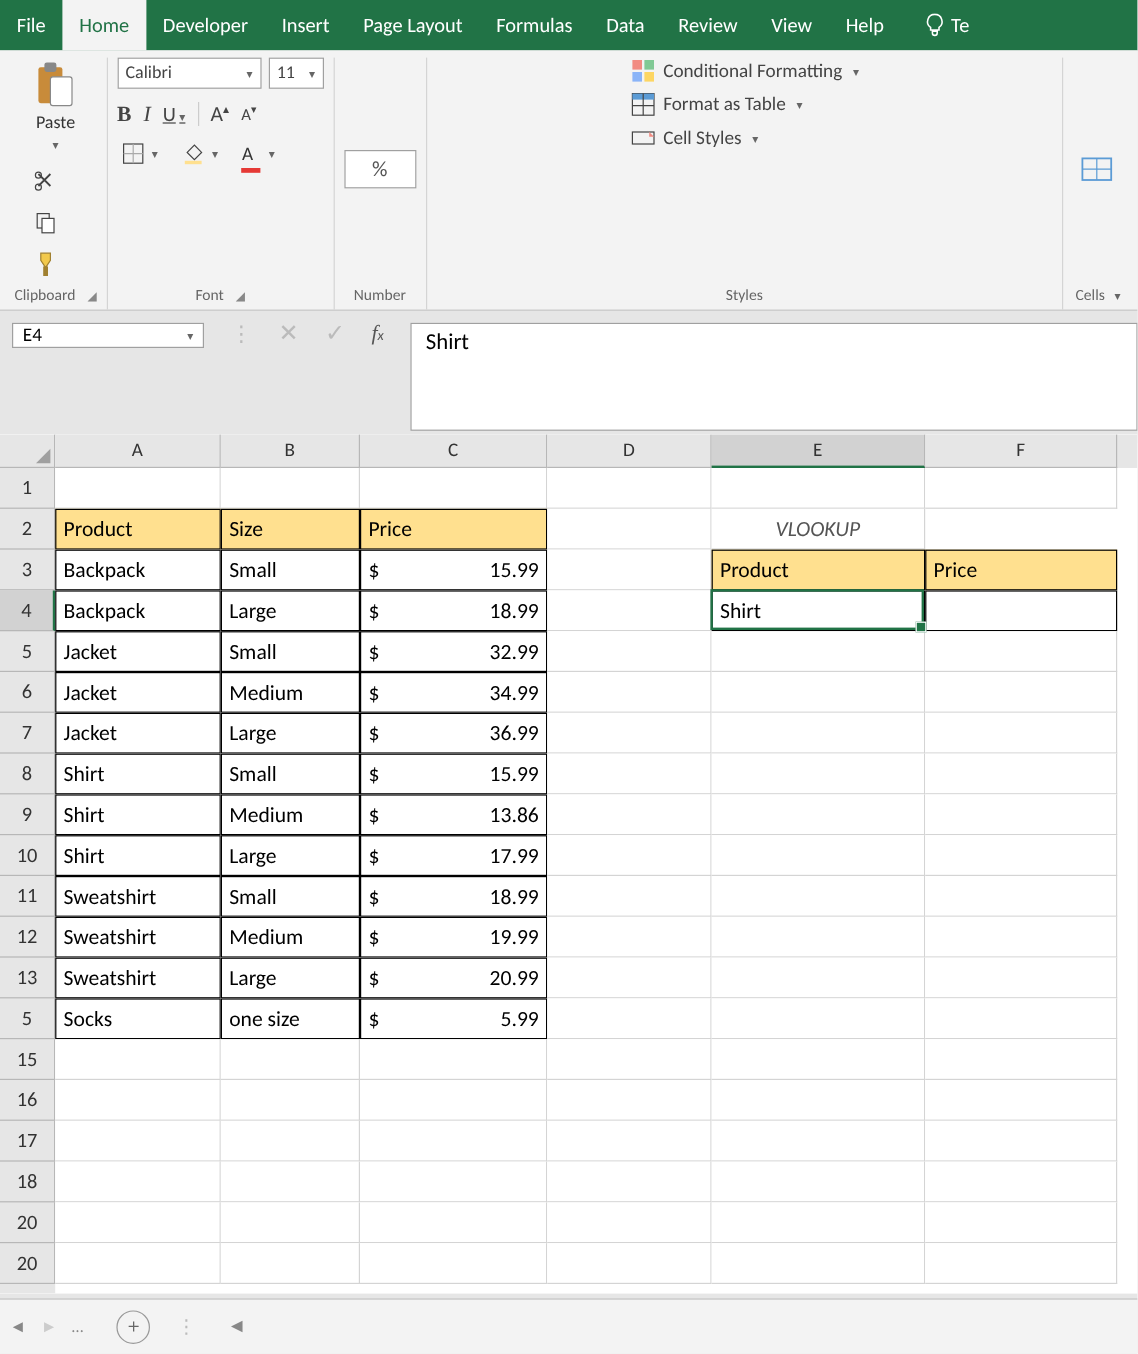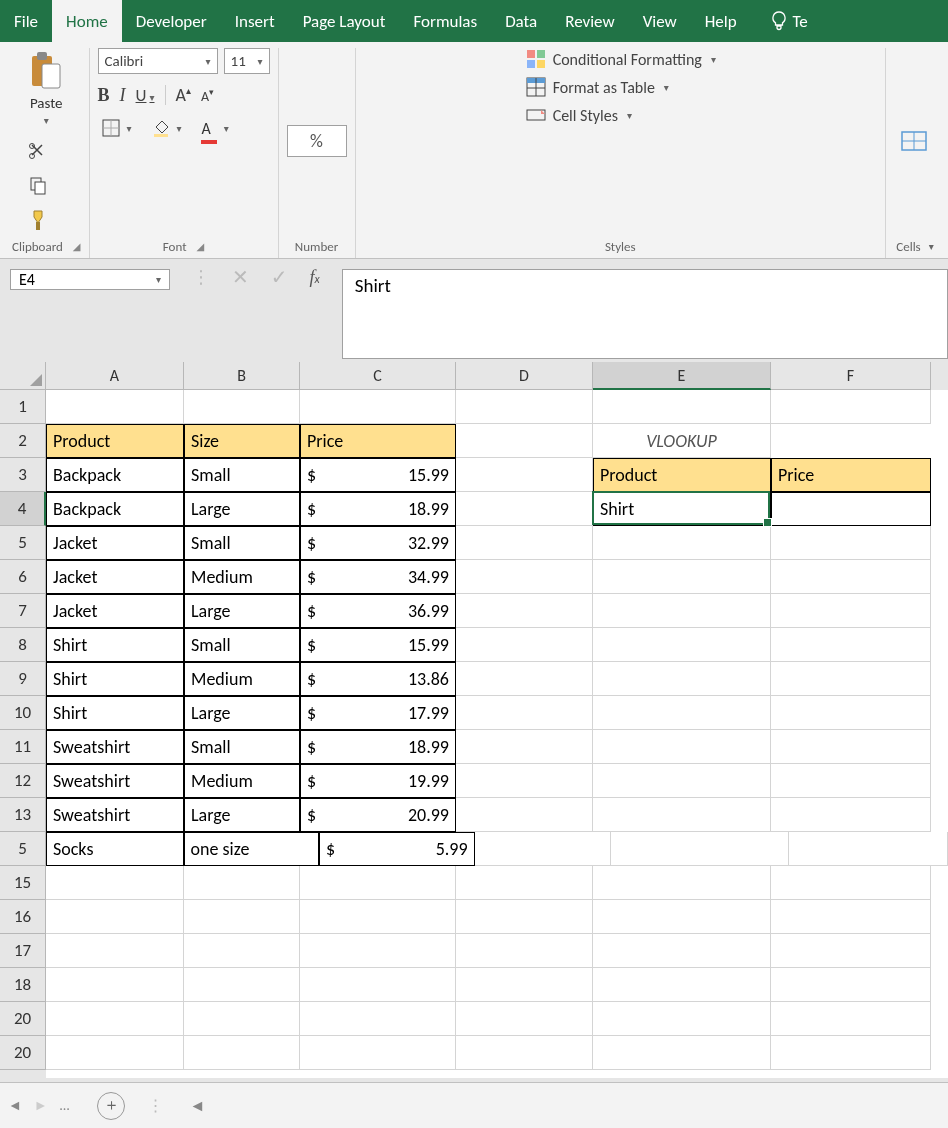--- a/index.html
+++ b/index.html
@@ -421,21 +421,21 @@
         <div class="cell tb dollar" style="width: 156px;">
           <span>$</span>
           <span>20.99</span>
         </div>
         <div class="cell" style="width: 137px;"></div>
         <div class="cell" style="width: 178px;"></div>
         <div class="cell" style="width: 160px;"></div>
       </div>
       <div class="cellrow">
         <div class="cell tb" style="width: 138px;">Socks</div>
-        <div class="cell tb" style="width: 136px;">one size</div>
+        <div class="cell tb" style="width: 116px;">one size</div>
         <div class="cell tb dollar" style="width: 156px;">
           <span>$</span>
           <span>5.99</span>
         </div>
         <div class="cell" style="width: 137px;"></div>
         <div class="cell" style="width: 178px;"></div>
         <div class="cell" style="width: 160px;"></div>
       </div>
       <div class="cellrow">
         <div class="cell" style="width: 138px;"></div>

